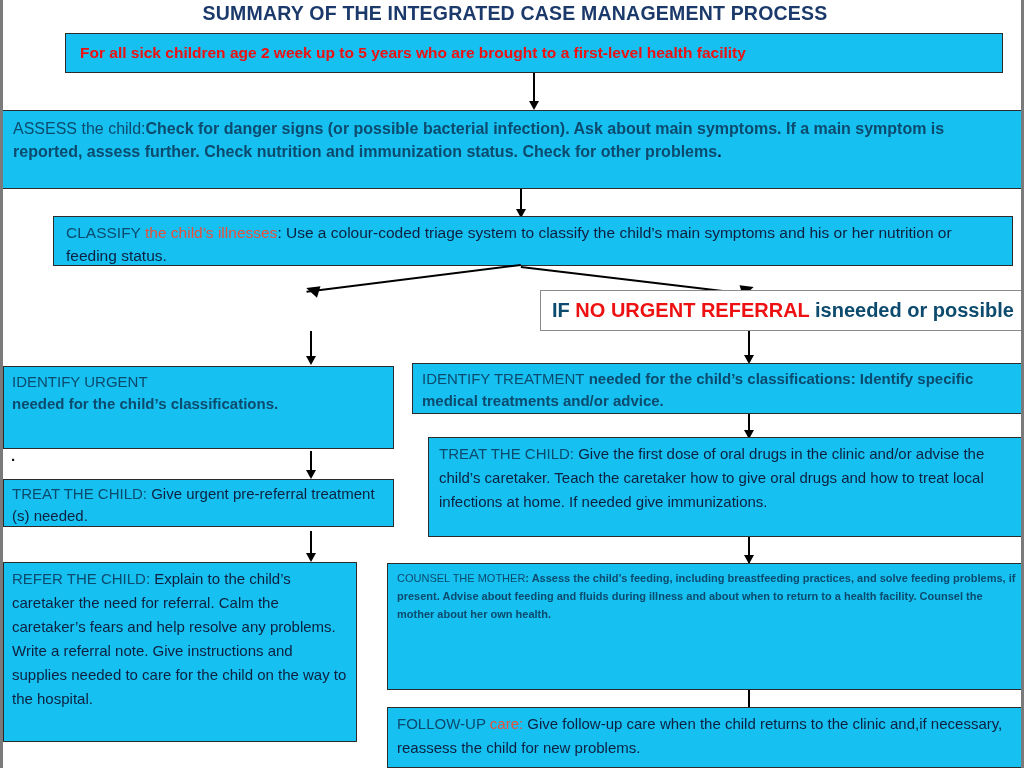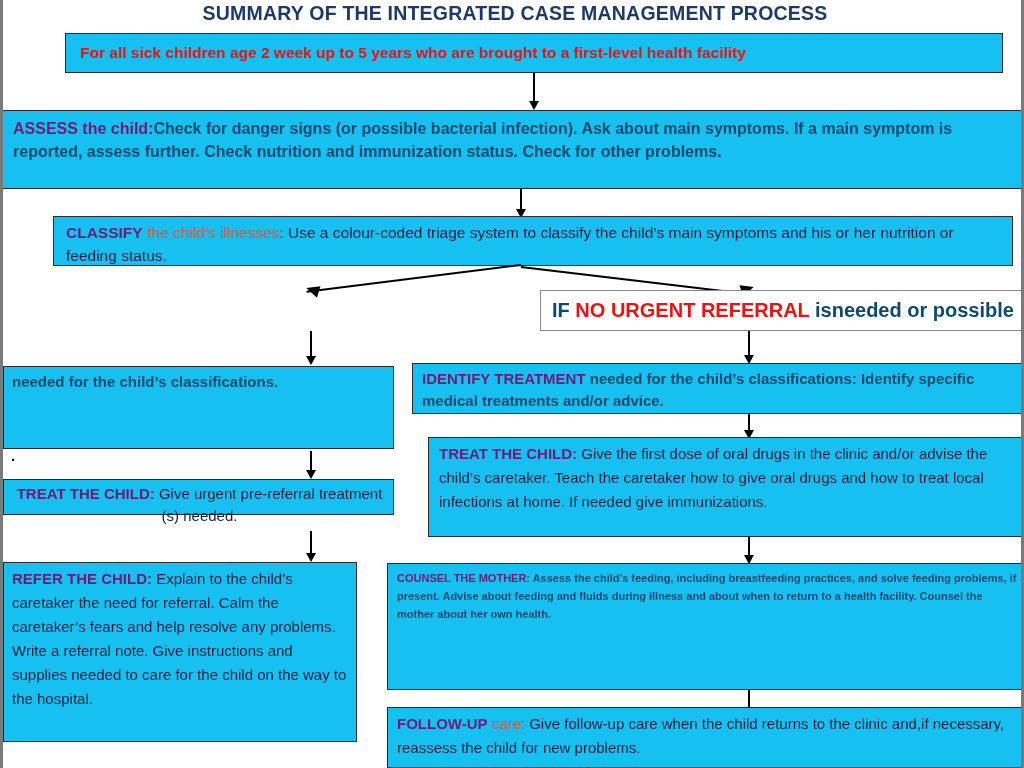--- a/index.html
+++ b/index.html
@@ -40,21 +40,21 @@
   }
   .whitebox {
     background: #ffffff;
     border: 1px solid #8a8a8a;
   }
   .nobordersides {
     border-left: none;
     border-right: none;
   }
 
-  .t-red      { color: #701a75; font-weight: bold; }
+  .t-red      { color: #0c4a6e; font-weight: normal; }
   .t-redlight { color: #e8503c; }
   .t-black    { color: #0c4a6e; }
   .t-navy     { color: #0d2040; }
 
   .b  { font-weight: bold; }
   .n  { font-weight: normal; }
 
   
   .vline {
     background: #000000;
@@ -108,30 +108,31 @@
     <span class="b" style="font-size:20px;">
       <span class="t-black">IF </span><span style="color:#ee1111;">NO URGENT REFERRAL</span><span class="t-black"> isneeded or possible</span>
     </span>
   </div>
 
   <div class="abs vline" style="left:307px; top:331px; height:28px;"></div>
   <div class="abs arrowhead" style="left:303px; top:356px;"></div>
 
   <div class="abs cyanbox" style="left:0px; top:366px; width:391px; height:83px; padding:4px 6px 0 8px;">
     <div class="b" style="font-size:15px; line-height:22px;">
+      <div class="t-red">IDENTIFY URGENT</div>
       <div class="t-black">needed for the child’s classifications.</div>
     </div>
   </div>
 
   <div class="abs" style="left:8px; top:447px; font-size:15px; font-weight:bold; color:#111;">.</div>
 
   <div class="abs vline" style="left:307px; top:451px; height:24px;"></div>
   <div class="abs arrowhead" style="left:303px; top:470px;"></div>
 
-  <div class="abs cyanbox" style="left:0px; top:479px; width:391px; height:36px; padding:3px 6px 14px 8px;text-align:center;">
+  <div class="abs cyanbox" style="left:0px; top:479px; width:391px; height:48px; padding:3px 6px 14px 8px;">
     <span style="font-size:15px; line-height:22px;">
       <span class="t-red">TREAT THE CHILD:</span><span class="t-navy n"> Give urgent pre-referral treatment (s) needed.</span>
     </span>
   </div>
 
   <div class="abs vline" style="left:307px; top:531px; height:27px;"></div>
   <div class="abs arrowhead" style="left:303px; top:553px;"></div>
 
   <div class="abs cyanbox" style="left:0px; top:562px; width:354px; height:180px; padding:4px 6px 0 8px;">
     <span style="font-size:15px; line-height:24px;">

